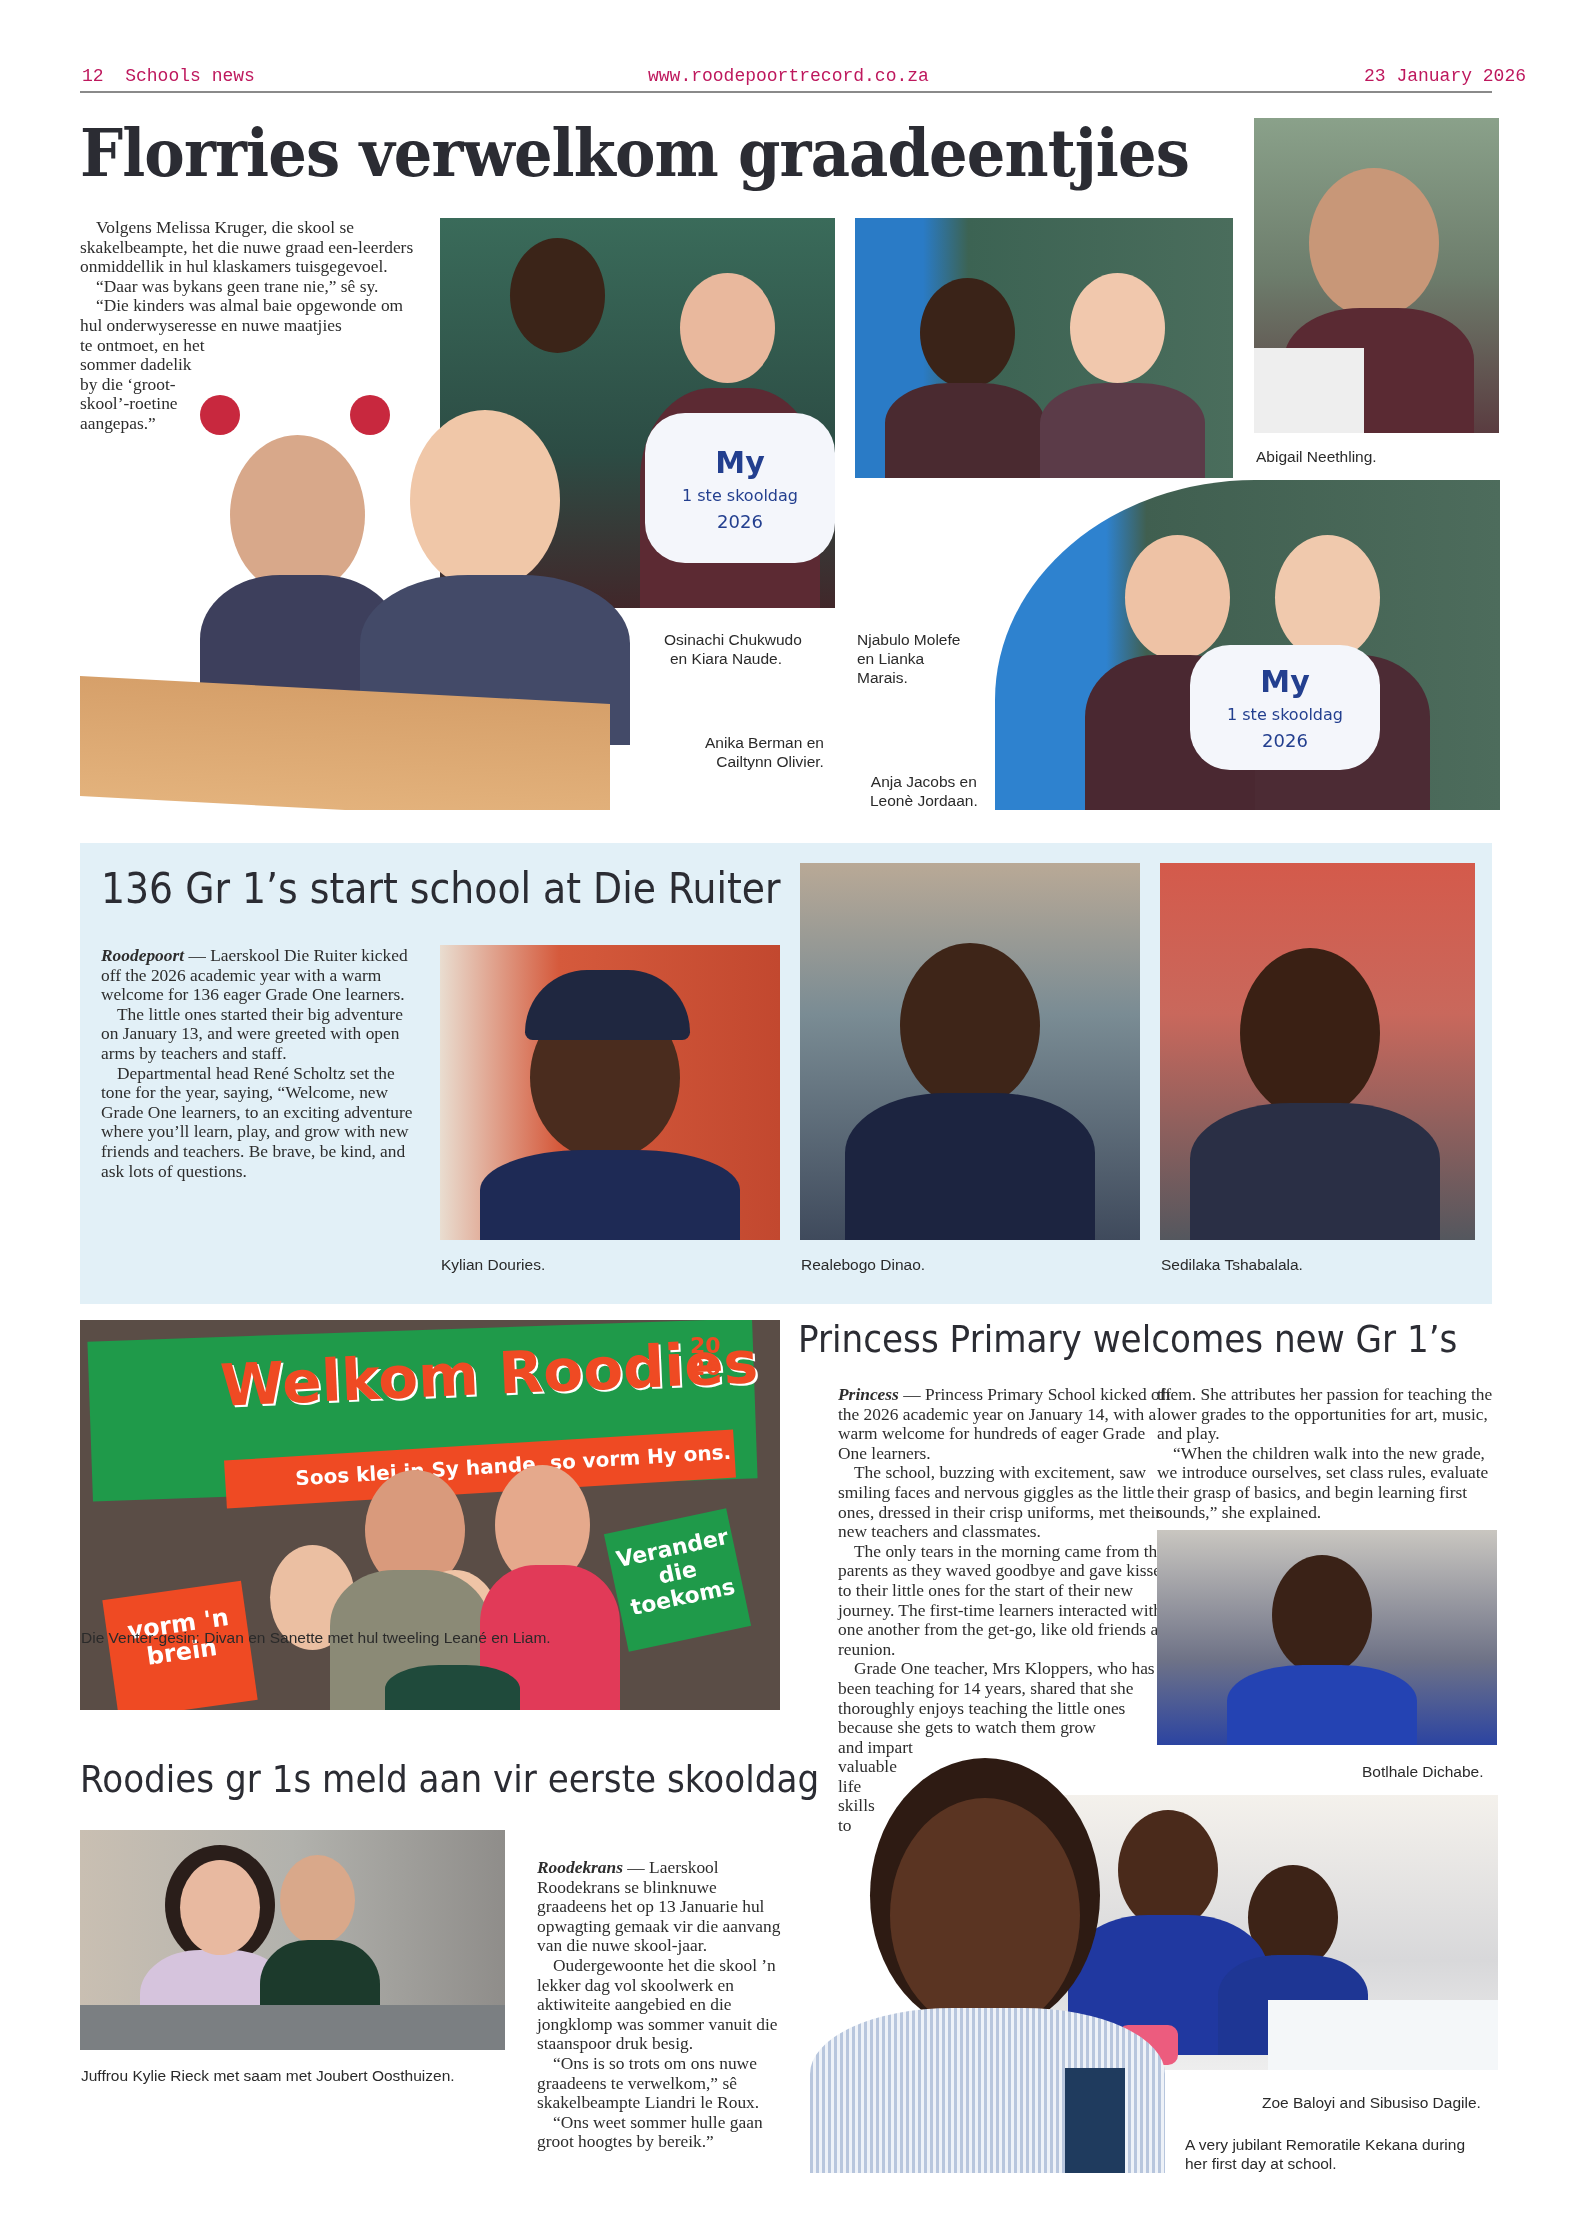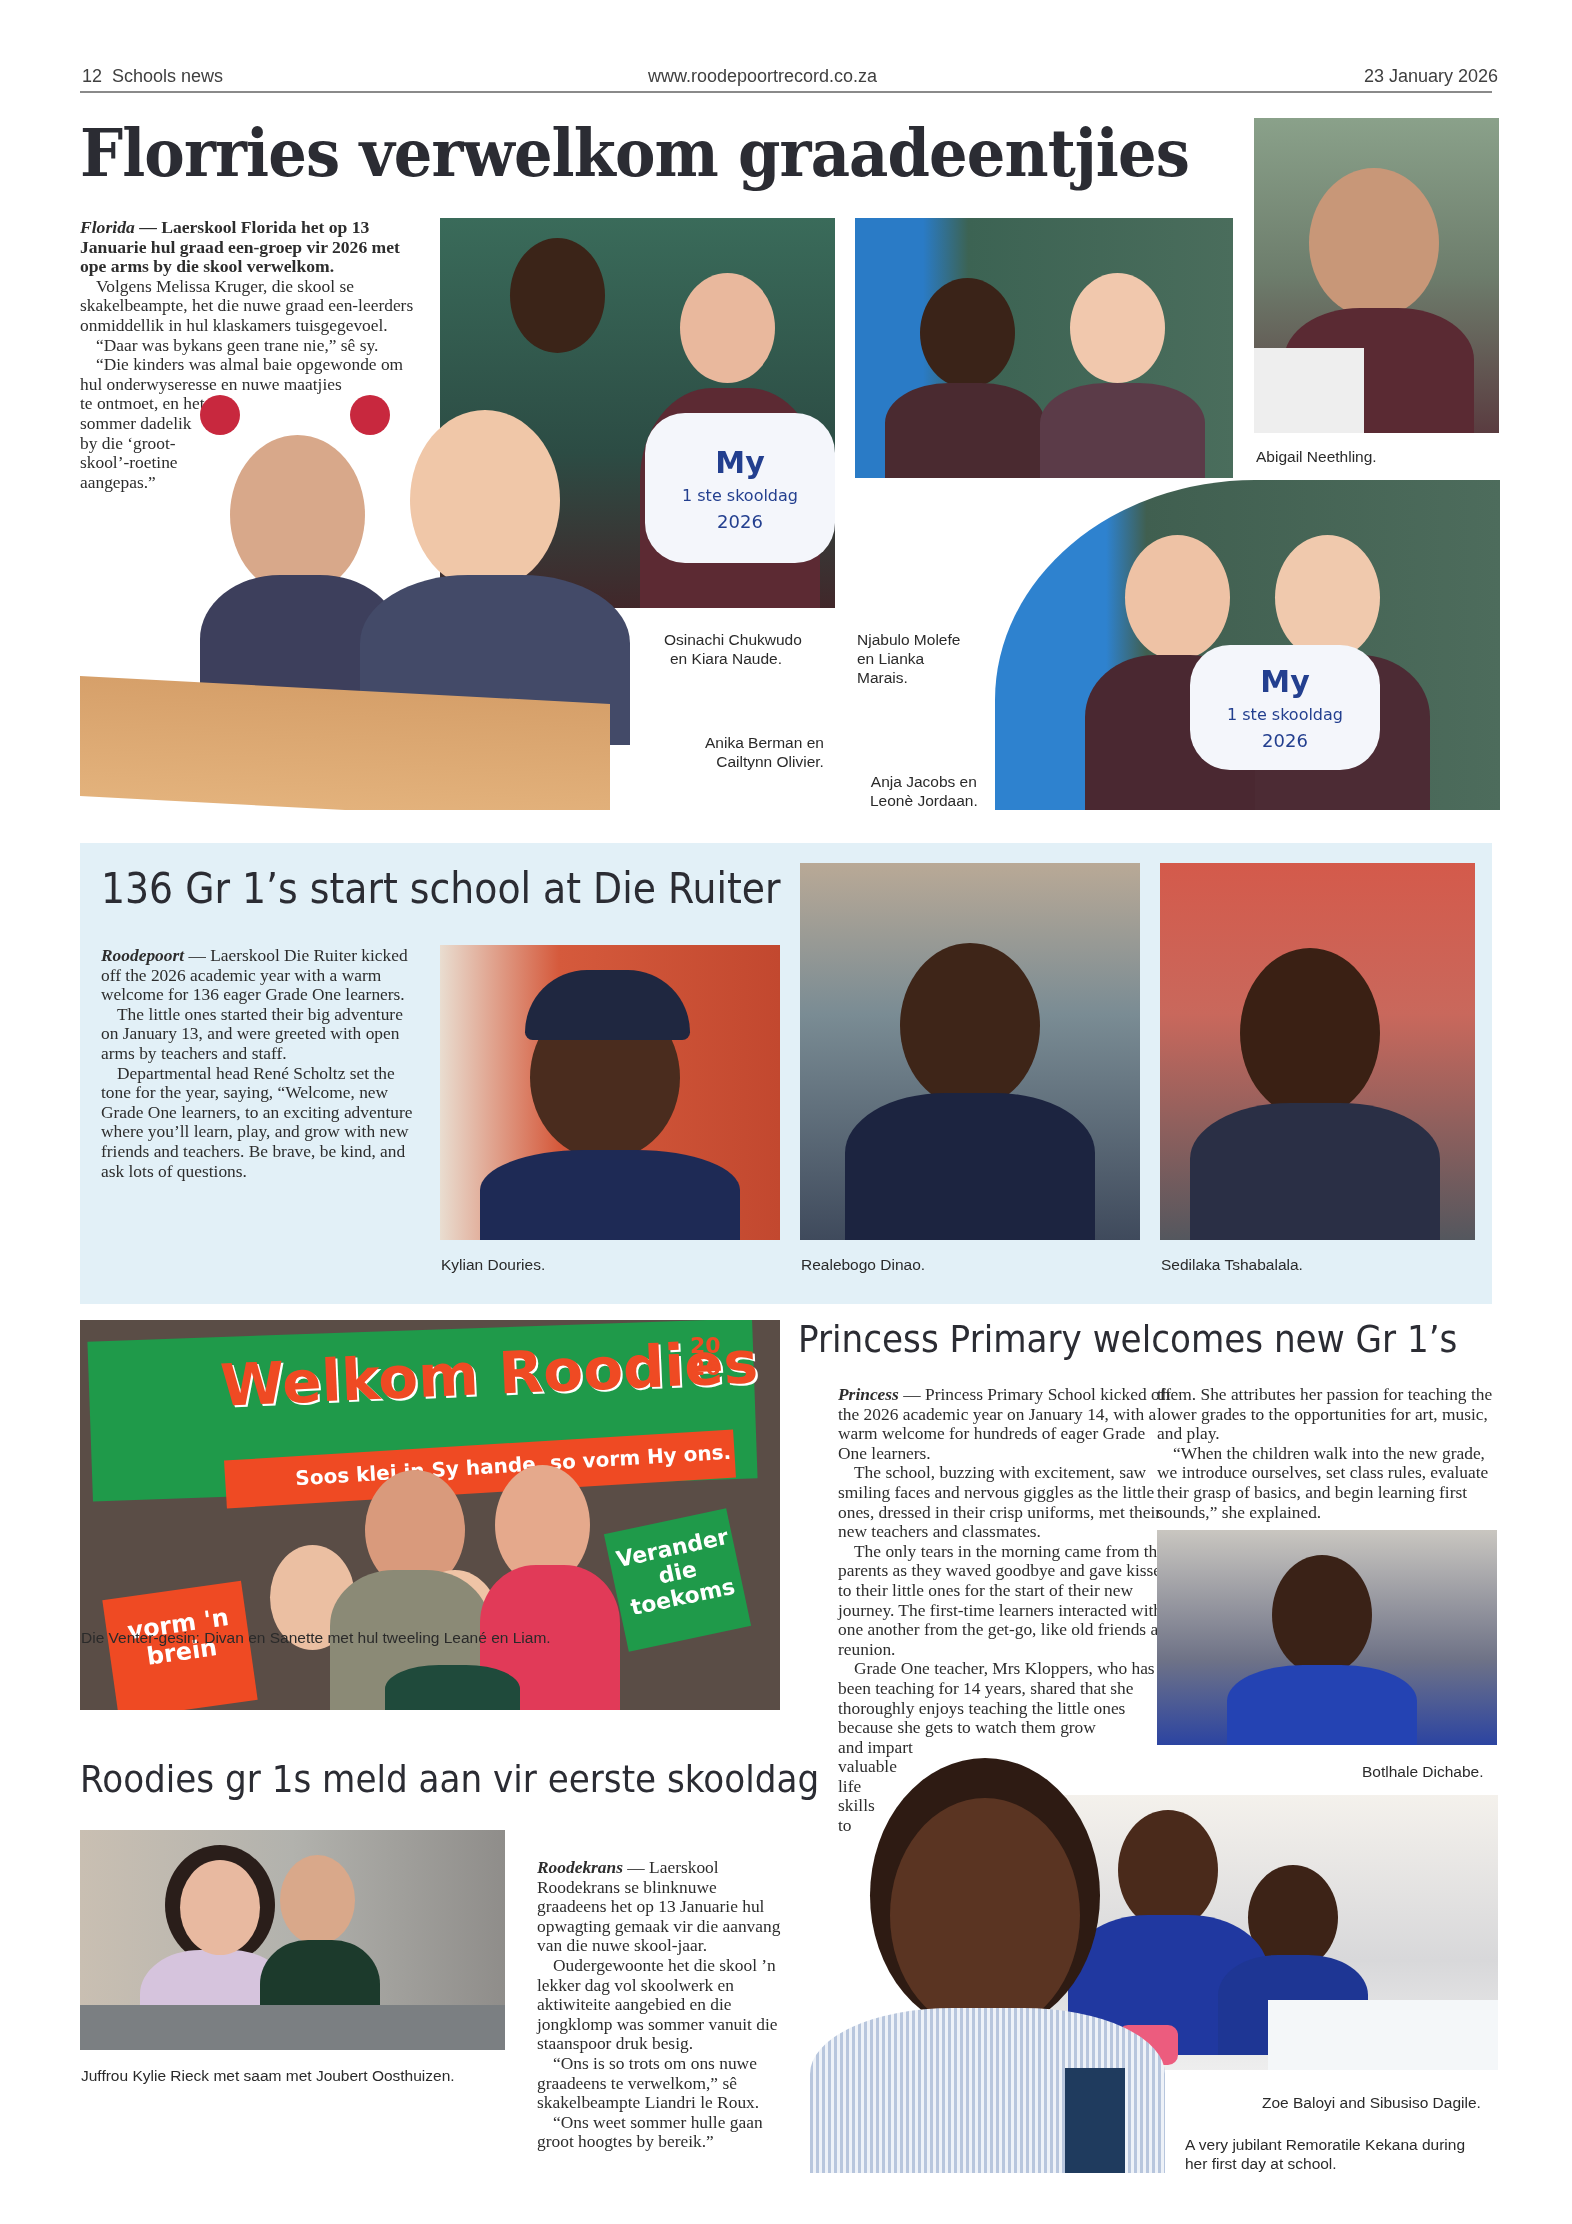--- a/index.html
+++ b/index.html
@@ -1,21 +1,21 @@
 <!DOCTYPE html>
 <html><head>
 <meta charset="utf-8">
 <style>
   * { box-sizing: border-box; margin: 0; padding: 0; }
   html, body { width: 1572px; height: 2224px; background: #ffffff; overflow: hidden; }
   body { position: relative; font-family: "Liberation Serif", serif; color: #2a2a2e; }
   .abs { position: absolute; }
 
   
-  .folio { font-family: Liberation Sans, sans-serif; font-size: 18px; color: #404040; top: 66px; }
+  .folio { font-family: Liberation Mono, monospace; font-size: 18px; color: #be185d; top: 66px; }
   .rule { left: 80px; top: 91px; width: 1412px; height: 2px; background: #8a8a8a; }
 
   
   .h-serif { font-family: "DejaVu Serif", serif; font-size: 66px; letter-spacing: -1px; color: #2b2c33; line-height: 1; transform: scaleX(0.92); transform-origin: left top; white-space: nowrap; }
   .h-sans { font-family: "DejaVu Sans", sans-serif; color: #2b2c33; line-height: 1; white-space: nowrap; transform-origin: left top; font-weight: normal; }
 
   
   .copy { font-family: "Liberation Serif", serif; font-size: 17.4px; line-height: 19.6px; color: #2d2d2d; }
   .copy p { text-indent: 16px; }
   .copy p.lead { text-indent: 0; }
@@ -44,21 +44,20 @@
 <div class="abs folio" style="left:82px;">
   <span>12</span>&nbsp;&nbsp;<span>Schools news</span>
 </div>
 <div class="abs folio" style="left:648px;">www.roodepoortrecord.co.za</div>
 <div class="abs folio" style="left:1364px;">23 January 2026</div>
 <div class="abs rule"></div>
 
 <h1 class="abs h-serif" style="left:80px; top:120px;">Florries verwelkom graadeentjies</h1>
 
 <div class="abs copy" style="left:80px; top:218px; width:340px;">
-  <p class="lead boldlead"><span class="dateline">Florida</span><span> — Laerskool Florida het op 13 Januarie hul graad een-groep vir 2026 met ope arms by die skool verwelkom.</span></p>
   <p>Volgens Melissa Kruger, die skool se skakelbeampte, het die nuwe graad een-leerders onmiddellik in hul klaskamers tuisgegevoel.</p>
   <p>“Daar was bykans geen trane nie,” sê sy.</p>
   <p>“Die kinders was almal baie opgewonde om hul onderwyseresse en nuwe maatjies</p>
   <div style="width:170px;">
     <div>te ontmoet, en het</div>
     <div>sommer dadelik</div>
     <div>by die ‘groot-</div>
     <div>skool’-roetine</div>
     <div>aangepas.”</div>
   </div>

